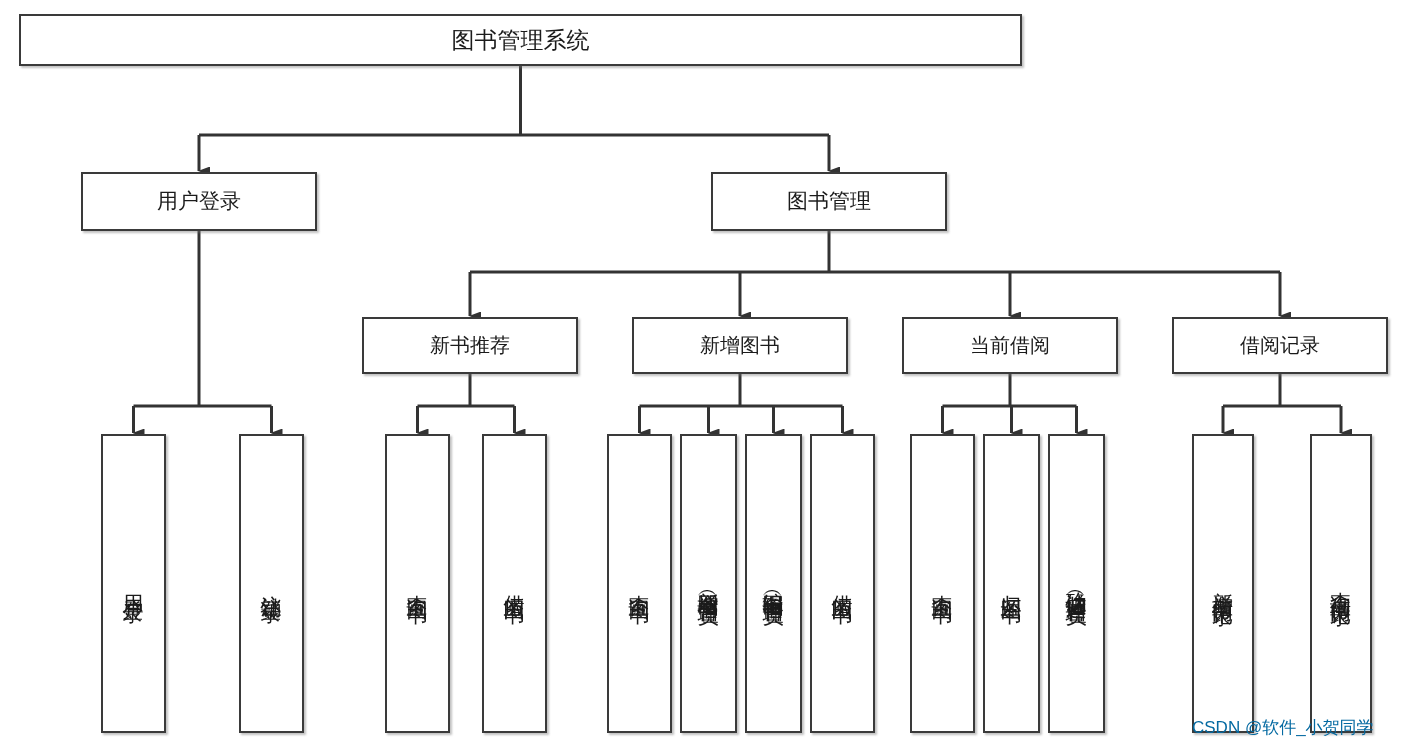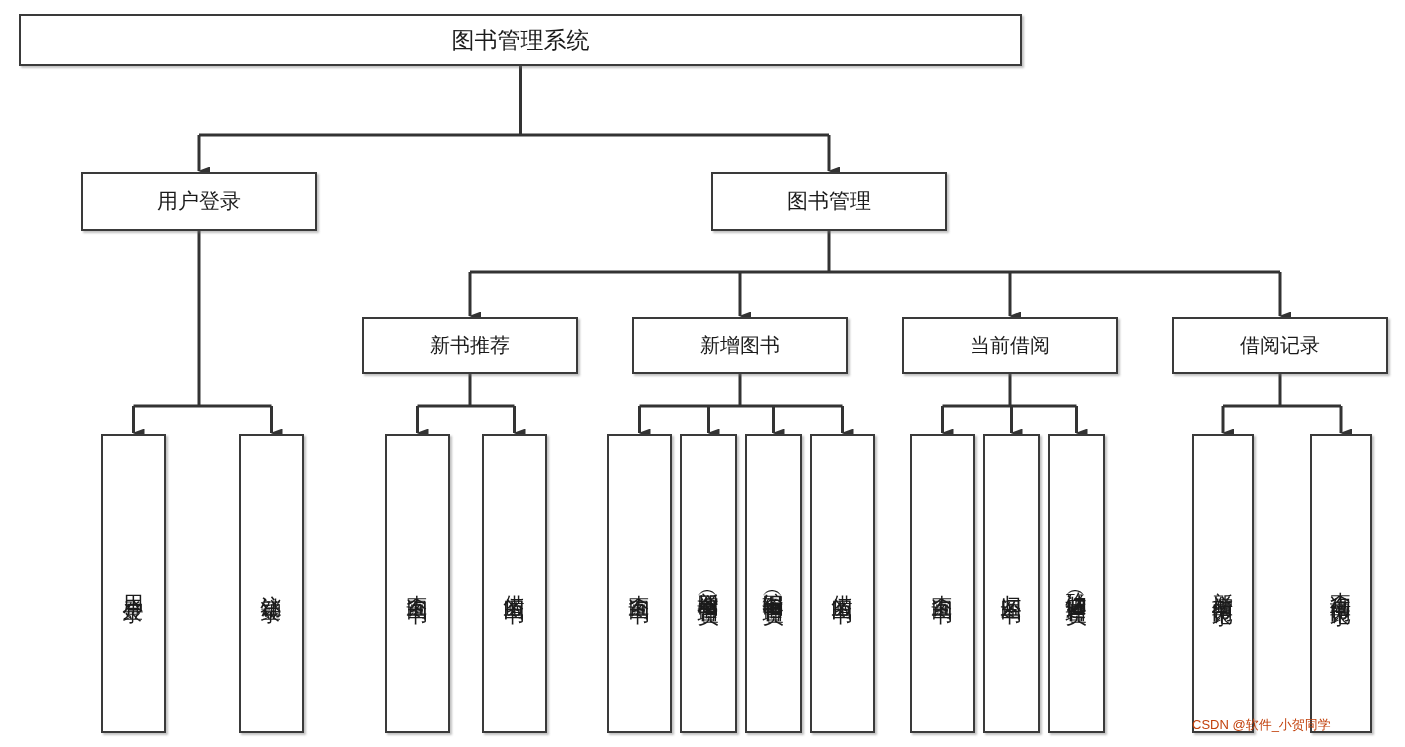--- a/index.html
+++ b/index.html
@@ -68,22 +68,22 @@
     letter-spacing: 3px;
     line-height: 1;
     white-space: nowrap;
   }
   .level-leaf.leaf-long .node-label {
     font-size: 21px;
     letter-spacing: 2px;
   }
   .watermark {
     position: absolute;
-    color: #c2410c;
-    font-size: 13px;
+    color: #0369a1;
+    font-size: 17px;
     font-family: "Liberation Sans", "DejaVu Sans", sans-serif;
     white-space: nowrap;
     pointer-events: none;
   }
 </style>
 </head>
 <body>
 
 <div id="diagram-root">
 

